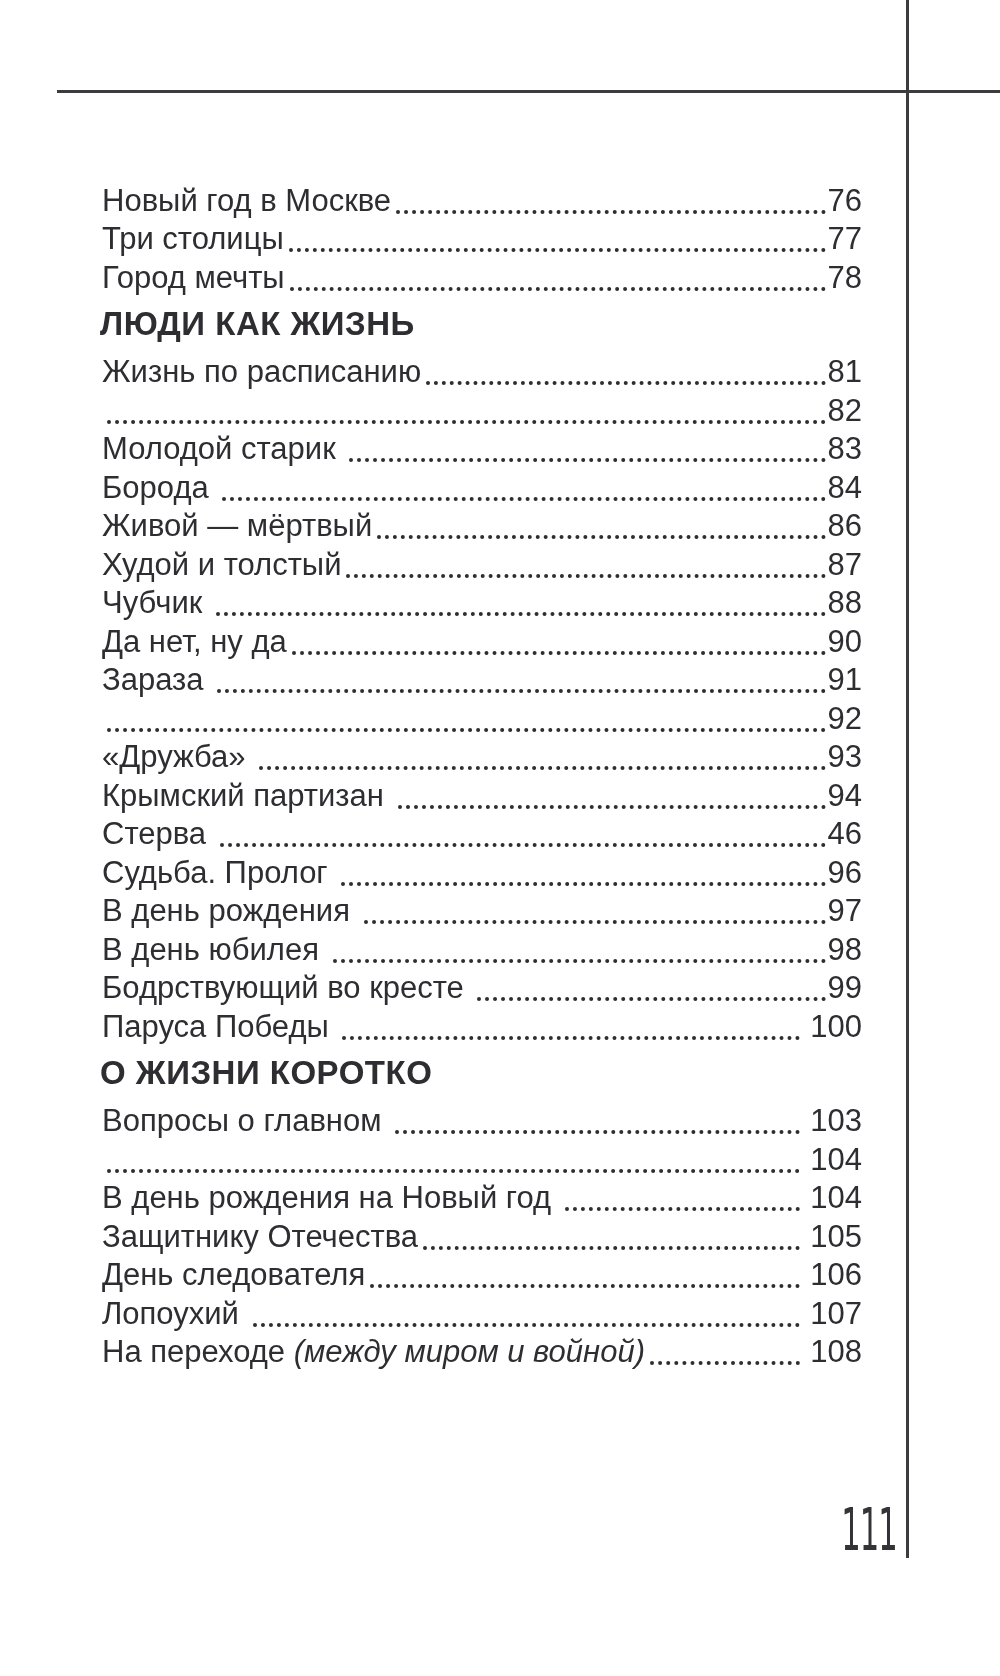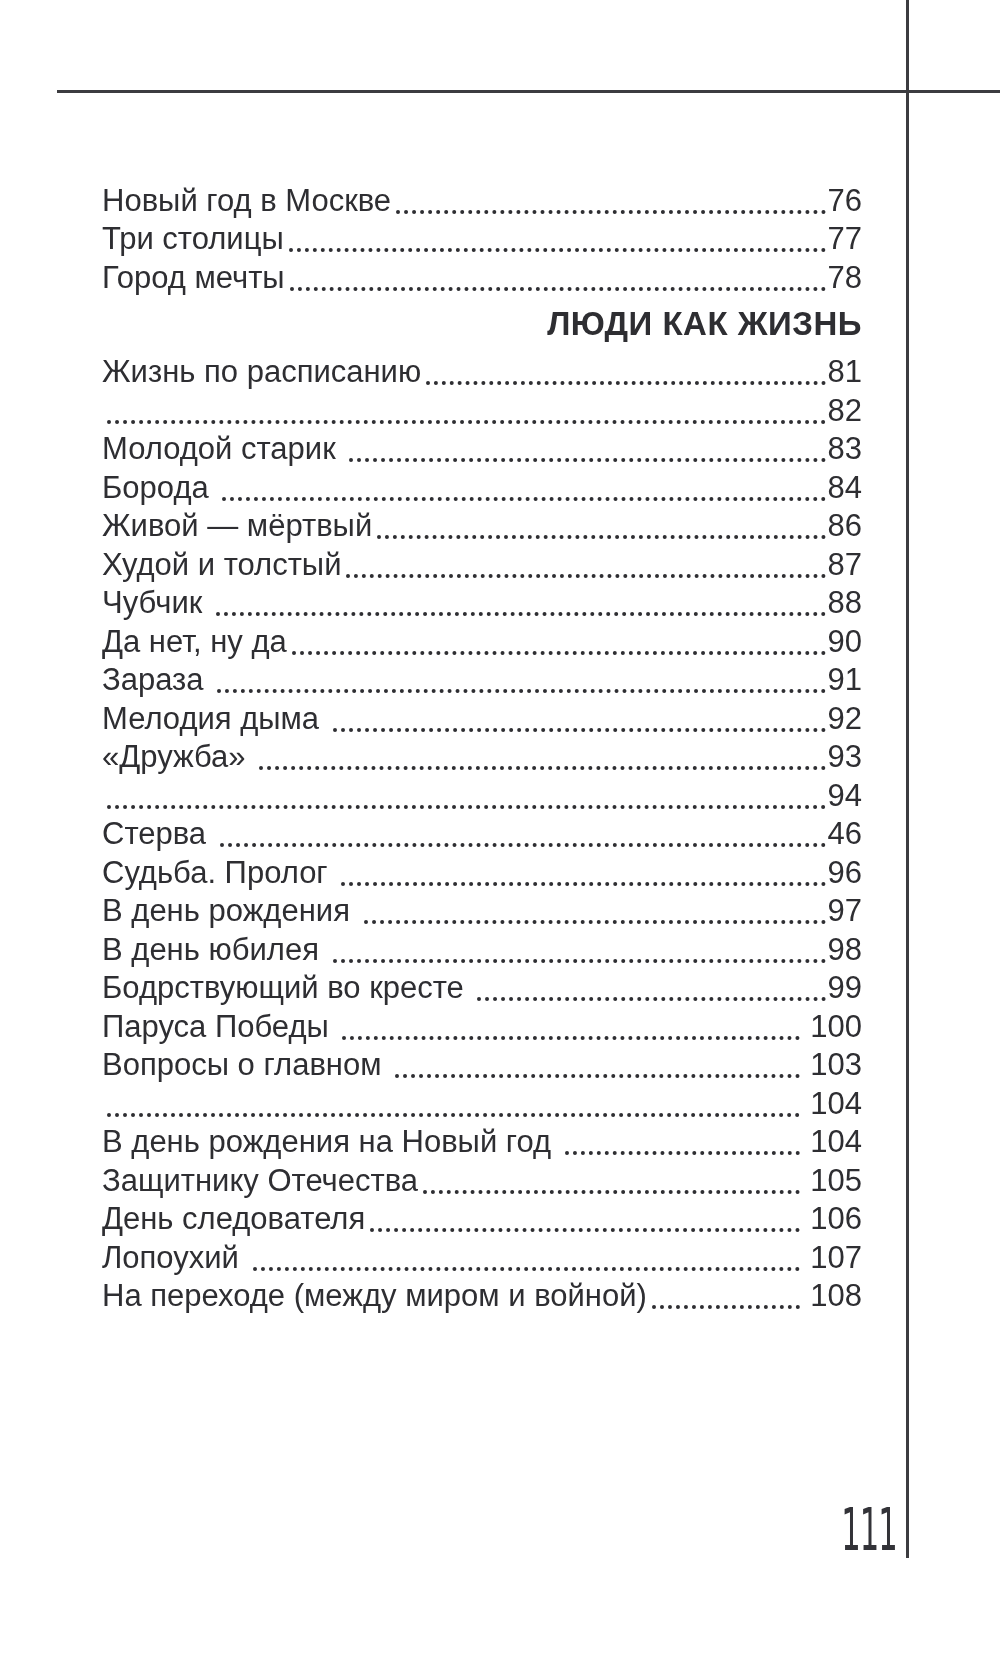--- a/index.html
+++ b/index.html
@@ -31,34 +31,34 @@
   .toc-row {
     display: flex;
     align-items: flex-end;
     height: 38.5px;
     font-size: 31px;
     line-height: 36px;
     white-space: pre;
     margin-left: 47px;
   }
   .title { flex: 0 0 auto; }
-  .title-italic { flex: 0 0 auto; }
+  .title-italic { flex: 0 0 auto; font-style: italic; }
   .leader {
     flex: 1 1 auto;
     min-width: 18px;
     border-bottom: 4px dotted #2e2e32;
     margin: 0 2px 5px 5px;
     height: 0;
   }
   .pageno { flex: 0 0 auto; text-align: center; }
   .section-header {
     font-size: 33px;
     font-weight: 800;
     line-height: 40px;
-    text-align: right;
+    text-align: left;
     letter-spacing: 0.5px;
     margin: 8px 0 8px 45px;
     transform: scaleY(1.02);
   }
   .folio {
     position: absolute;
     top: 1500px;
     right: 103px;
     font-family: "DejaVu Sans", sans-serif;
     font-size: 59px;
@@ -83,29 +83,30 @@
       <div class="section-header">ЛЮДИ КАК ЖИЗНЬ</div>
       <div class="toc-row"><span class="title">Жизнь по расписанию</span><span class="leader"></span><span class="pageno">81</span></div>
       <div class="toc-row"><span class="leader"></span><span class="pageno">82</span></div>
       <div class="toc-row"><span class="title">Молодой старик </span><span class="leader"></span><span class="pageno">83</span></div>
       <div class="toc-row"><span class="title">Борода </span><span class="leader"></span><span class="pageno">84</span></div>
       <div class="toc-row"><span class="title">Живой — мёртвый</span><span class="leader"></span><span class="pageno">86</span></div>
       <div class="toc-row"><span class="title">Худой и толстый</span><span class="leader"></span><span class="pageno">87</span></div>
       <div class="toc-row"><span class="title">Чубчик </span><span class="leader"></span><span class="pageno">88</span></div>
       <div class="toc-row"><span class="title">Да нет, ну да</span><span class="leader"></span><span class="pageno">90</span></div>
       <div class="toc-row"><span class="title">Зараза </span><span class="leader"></span><span class="pageno">91</span></div>
-      <div class="toc-row"><span class="title">Мелодия дыма </span><span class="leader"></span><span class="pageno">92</span></div>
+      <div class="toc-row"><span class="leader"></span><span class="pageno">92</span></div>
       <div class="toc-row"><span class="title">«Дружба» </span><span class="leader"></span><span class="pageno">93</span></div>
-      <div class="toc-row"><span class="leader"></span><span class="pageno">94</span></div>
+      <div class="toc-row"><span class="title">Крымский партизан </span><span class="leader"></span><span class="pageno">94</span></div>
       <div class="toc-row"><span class="title">Стерва </span><span class="leader"></span><span class="pageno">46</span></div>
       <div class="toc-row"><span class="title">Судьба. Пролог </span><span class="leader"></span><span class="pageno">96</span></div>
       <div class="toc-row"><span class="title">В день рождения </span><span class="leader"></span><span class="pageno">97</span></div>
       <div class="toc-row"><span class="title">В день юбилея </span><span class="leader"></span><span class="pageno">98</span></div>
       <div class="toc-row"><span class="title">Бодрствующий во кресте </span><span class="leader"></span><span class="pageno">99</span></div>
       <div class="toc-row"><span class="title">Паруса Победы </span><span class="leader"></span><span class="pageno"> 100</span></div>
+      <div class="section-header">О ЖИЗНИ КОРОТКО</div>
       <div class="toc-row"><span class="title">Вопросы о главном </span><span class="leader"></span><span class="pageno"> 103</span></div>
       <div class="toc-row"><span class="leader"></span><span class="pageno"> 104</span></div>
       <div class="toc-row"><span class="title">В день рождения на Новый год </span><span class="leader"></span><span class="pageno"> 104</span></div>
       <div class="toc-row"><span class="title">Защитнику Отечества</span><span class="leader"></span><span class="pageno"> 105</span></div>
       <div class="toc-row"><span class="title">День следователя</span><span class="leader"></span><span class="pageno"> 106</span></div>
       <div class="toc-row"><span class="title">Лопоухий </span><span class="leader"></span><span class="pageno"> 107</span></div>
       <div class="toc-row"><span class="title">На переходе </span><span class="title-italic">(между миром и войной)</span><span class="leader"></span><span class="pageno"> 108</span></div>
     </main>
   <div class="folio">111</div>
 </div>

